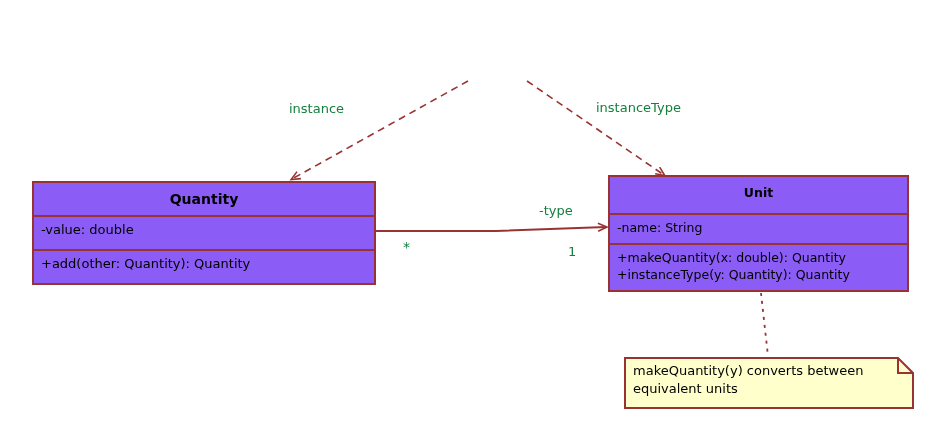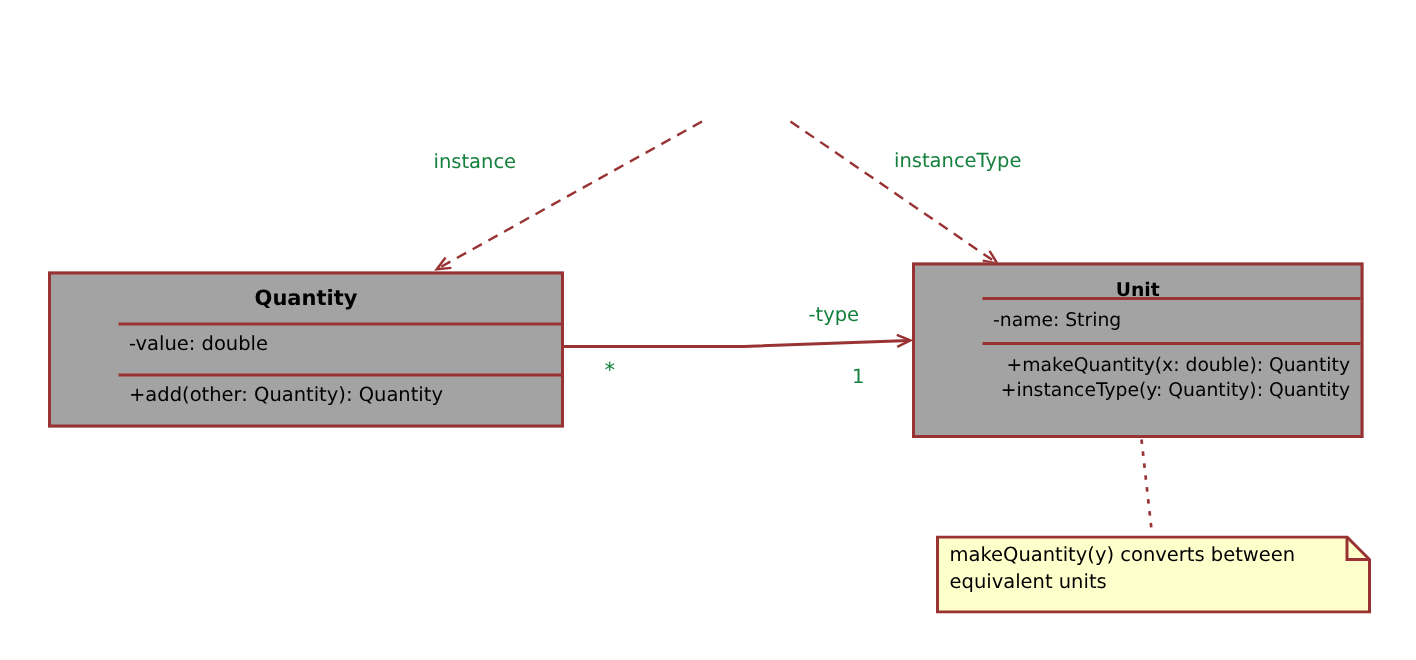--- a/index.html
+++ b/index.html
@@ -26,35 +26,34 @@
     position: absolute;
     left: 0;
     top: 0;
     width: 944px;
     height: 440px;
   }
   
   .uml-box {
     position: absolute;
     box-sizing: border-box;
-    background: #a3a3a3;
+    background: #8b5cf6;
     border: 2px solid #993333;
     z-index: 3;
   }
   .uml-compartment {
     box-sizing: border-box;
     padding: 4px 7px 4px 7px;
     color: #000000;
     font-size: 13px;
     line-height: 17px;
     white-space: nowrap;
   }
   .uml-compartment + .uml-compartment {
     border-top: 2px solid #993333;
-    margin-left: 45px;
   }
   .uml-name {
     text-align: center;
     font-weight: bold;
     font-size: 14px;
     padding-top: 6px;
     padding-bottom: 6px;
   }
   .uml-attr-row { }
   .uml-op-row { }
@@ -70,23 +69,23 @@
   #box-quantity .c-attrs { height: 34px; }
   #box-quantity .c-ops   { height: 34px; }
 
   
   #box-unit {
     left: 608px;
     top: 175px;
     width: 301px;
     height: 117px;
   }
-  #box-unit .uml-name { height: 21px; line-height: 19px; }
+  #box-unit .uml-name { height: 36px; line-height: 19px; }
   #box-unit .c-attrs { height: 30px; }
-  #box-unit .c-ops   { height: 60px; text-align: right; }
+  #box-unit .c-ops   { height: 60px; }
   #box-unit .uml-compartment { font-size: 12.5px; }
 
   
   #ellipse-top {
     position: absolute;
     left: 427px;
     top: 30px;
     width: 136px;
     height: 54px;
     z-index: 3;

